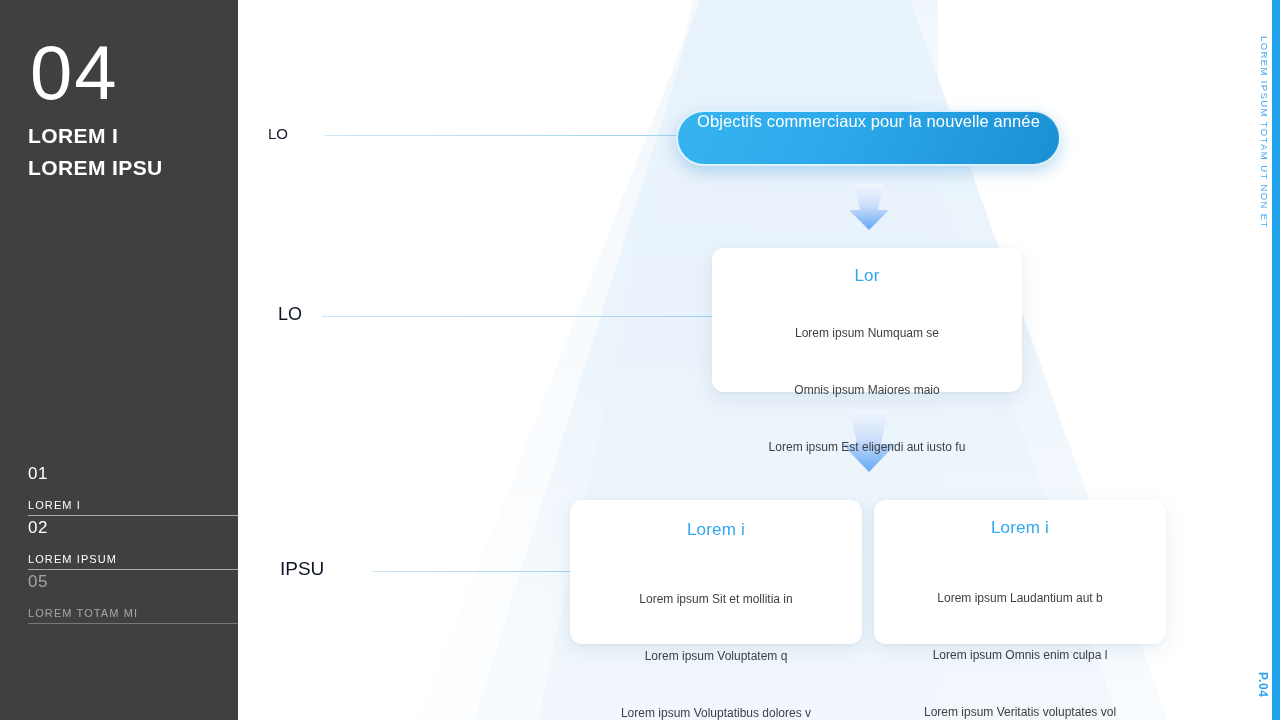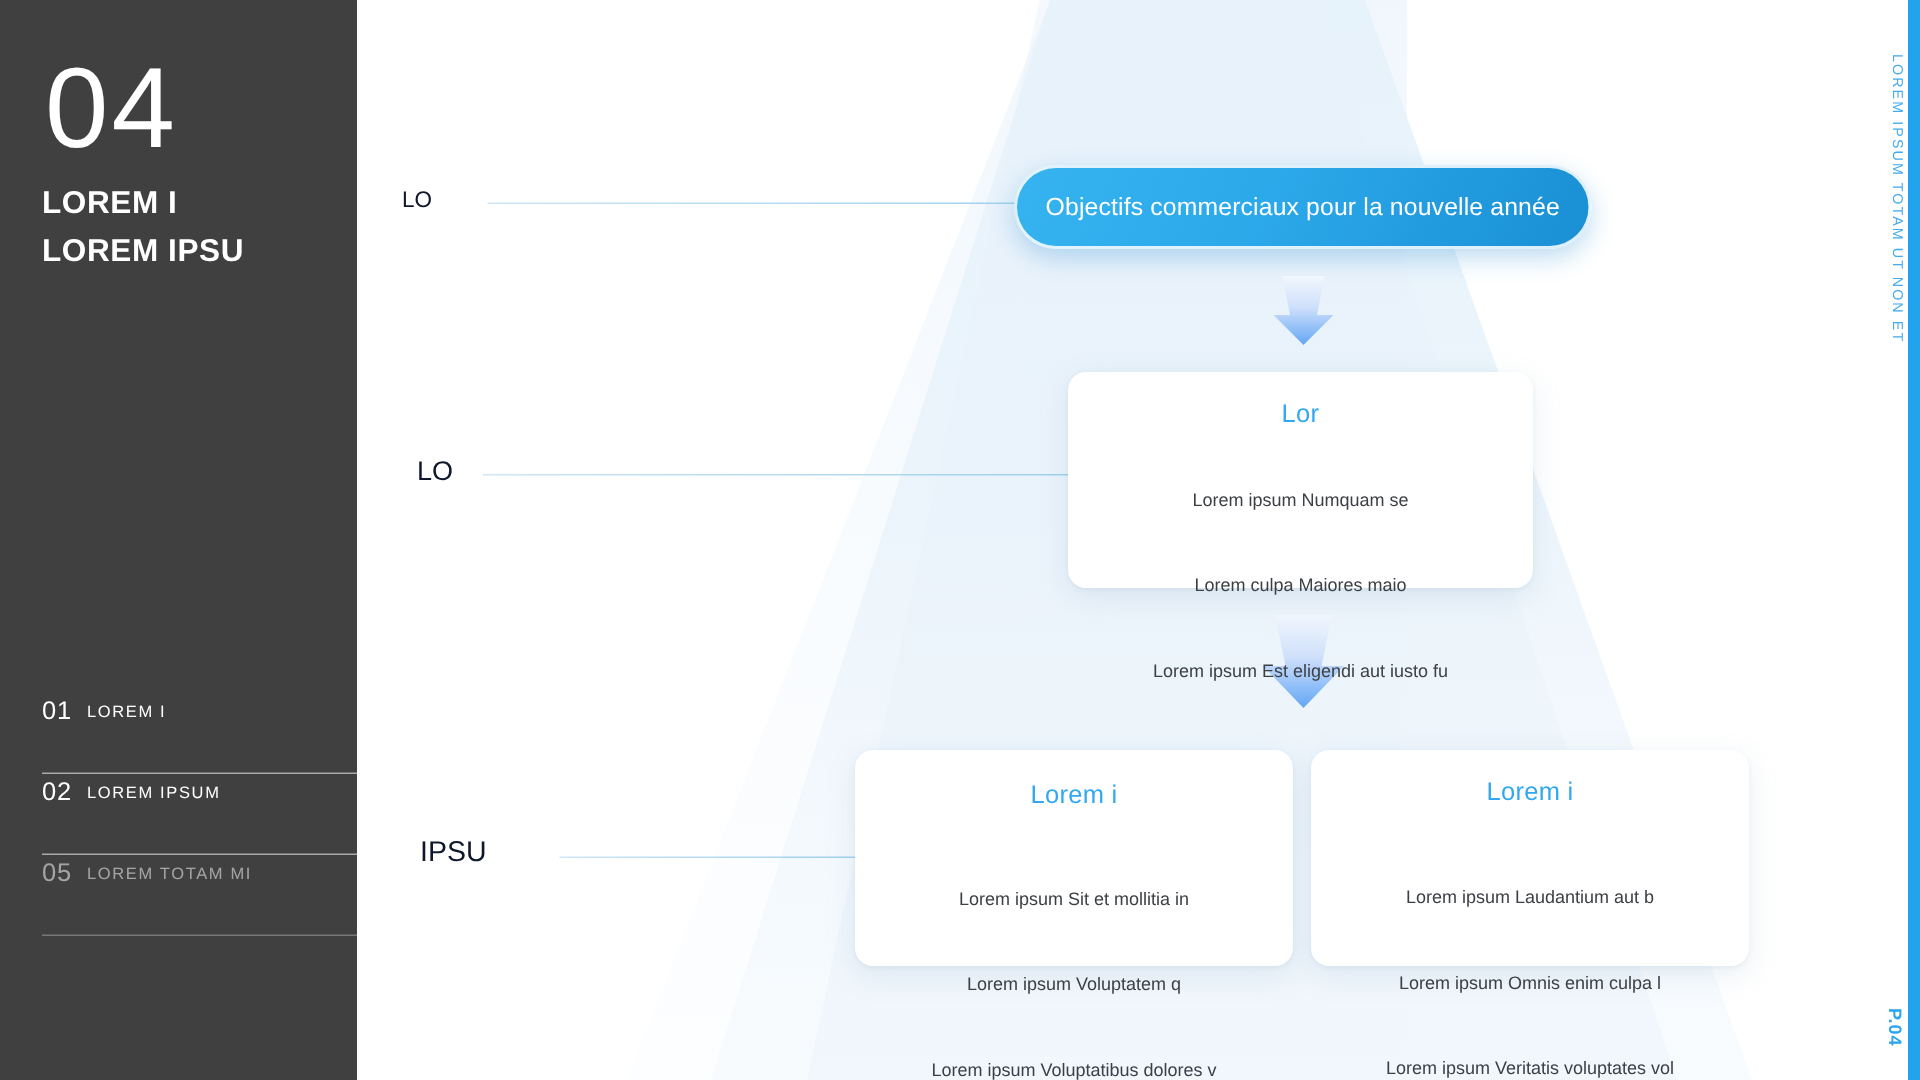--- a/index.html
+++ b/index.html
@@ -30,20 +30,21 @@
     color:#ffffff; letter-spacing:.4px;
   }
   #nav-list {
     position:absolute; left:28px; top:462px; width:210px;
   }
   .nav-item {
     position:relative; height:54px;
     border-bottom:1px solid rgba(255,255,255,.55);
     display:flex; align-items:flex-start; gap:10px;
     padding-top:2px;
+    flex-direction:column;
   }
   .nav-item.dim { opacity:.52; }
   .nav-num {
     font-size:17px; font-weight:400; color:#ffffff; line-height:20px;
     letter-spacing:.5px;
   }
   .nav-label {
     font-size:11px; color:#ffffff; line-height:22px;
     letter-spacing:1.1px;
   }
@@ -62,21 +63,21 @@
     position:absolute; height:1px;
     background:linear-gradient(to right, #cfe6f5, #9fd0ee);
   }
 
   
   #pill {
     position:absolute; left:676px; top:110px; width:385px; height:56px;
     border-radius:28px;
     background:linear-gradient(115deg, #36b4f0 0%, #2ba8e9 45%, #1a8fd4 100%);
     box-shadow:0 6px 16px rgba(40,140,210,.30);
-    display:flex; align-items:center; justify-content:center;
+    display:flex; align-items:flex-start; justify-content:center;
     border:2px solid rgba(255,255,255,.85);
   }
   #pill-text {
     color:#ffffff; font-size:16.5px; letter-spacing:.1px; white-space:nowrap;
   }
 
   
   .arrow { position:absolute; }
 
   
@@ -182,21 +183,21 @@
     <path d="M10,0 L38,0 L33,26 L44,26 L24,46 L4,26 L15,26 Z" fill="url(#arrowGrad)"></path>
   </svg>
 
   <svg class="arrow" style="left:836px; top:410px;" width="66" height="62" viewBox="0 0 66 62">
     <path d="M14,0 L52,0 L45,34 L60,34 L33,62 L6,34 L21,34 Z" fill="url(#arrowGrad)"></path>
   </svg>
 
   <div class="card" id="card-mid">
     <div class="card-title">Lor</div>
     <div class="card-line">Lorem ipsum Numquam se</div>
-    <div class="card-line">Lorem culpa Maiores maio</div>
+    <div class="card-line">Omnis ipsum Maiores maio</div>
     <div class="card-line">Lorem ipsum Est eligendi aut iusto fu</div>
   </div>
 
   <div class="card" id="card-bl">
     <div class="card-title">Lorem i</div>
     <div class="card-line">Lorem ipsum Sit et mollitia in</div>
     <div class="card-line">Lorem ipsum Voluptatem q</div>
     <div class="card-line">Lorem ipsum Voluptatibus dolores v</div>
   </div>
 

